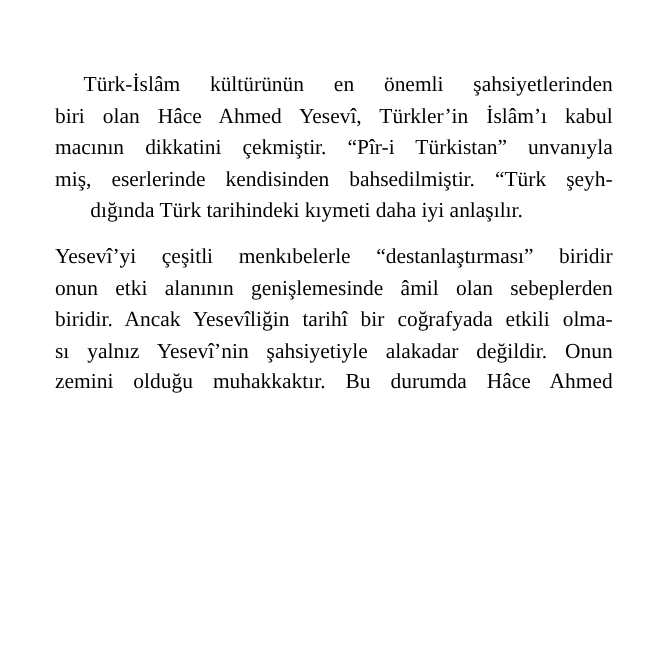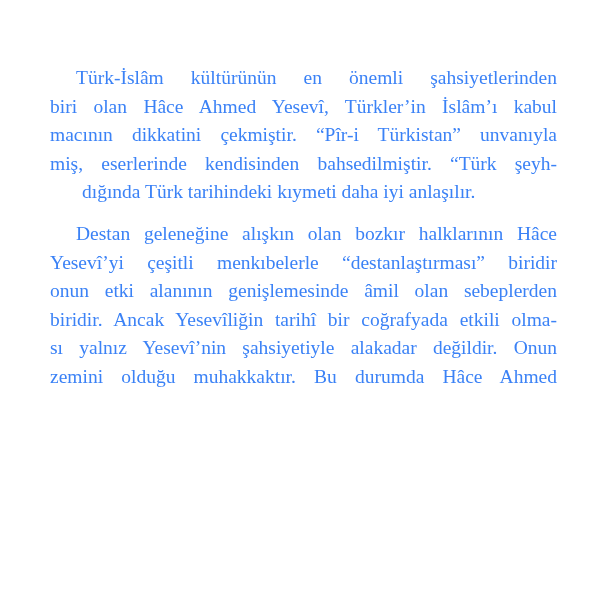--- a/index.html
+++ b/index.html
@@ -1,39 +1,38 @@
 <!DOCTYPE html>
 <html><head>
 <meta charset="utf-8">
 <style>
   html, body { margin:0; padding:0; background:#ffffff; }
   body { width:600px; height:600px; overflow:hidden; position:relative; }
   .page {
     position:absolute; left:50px; top:64px; width:507px;
     font-family:"Liberation Serif","DejaVu Serif",serif;
-    font-size:19.5px; line-height:28.6px; color:#3b82f6;
+    font-size:19.5px; line-height:28.6px; color:#000000;
   }
   .line { display:block; white-space:nowrap; text-align:justify; text-align-last:justify; height:28.6px; }
   .line.indent { padding-left:26px; }
   .line.last { text-align-last:left;margin-left:32px; }
   .para { margin:0; }
   .para + .para { margin-top:13px; }
 </style>
 </head>
 <body>
 
 <div class="page">
   <p class="para">
     <span class="line indent">Türk-İslâm kültürünün en önemli şahsiyetlerinden</span>
     <span class="line">biri olan Hâce Ahmed Yesevî, Türkler’in İslâm’ı kabul</span>
     <span class="line">macının dikkatini çekmiştir. “Pîr-i Türkistan” unvanıyla</span>
     <span class="line">miş, eserlerinde kendisinden bahsedilmiştir. “Türk şeyh-</span>
     <span class="line last">dığında Türk tarihindeki kıymeti daha iyi anlaşılır.</span>
   </p>
   <p class="para">
-    <span class="line indent">Destan geleneğine alışkın olan bozkır halklarının Hâce</span>
     <span class="line">Yesevî’yi çeşitli menkıbelerle “destanlaştırması” biridir</span>
     <span class="line">onun etki alanının genişlemesinde âmil olan sebeplerden</span>
     <span class="line">biridir. Ancak Yesevîliğin tarihî bir coğrafyada etkili olma-</span>
     <span class="line">sı yalnız Yesevî’nin şahsiyetiyle alakadar değildir. Onun</span>
     <span class="line">zemini olduğu muhakkaktır. Bu durumda Hâce Ahmed</span>
   </p>
 </div>
 
 </body></html>

